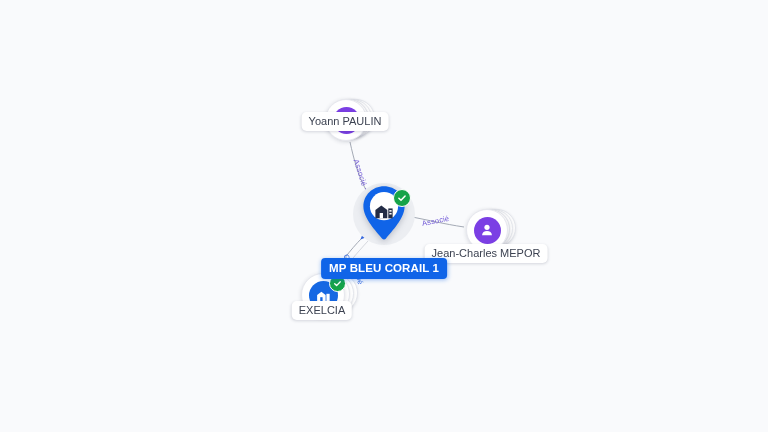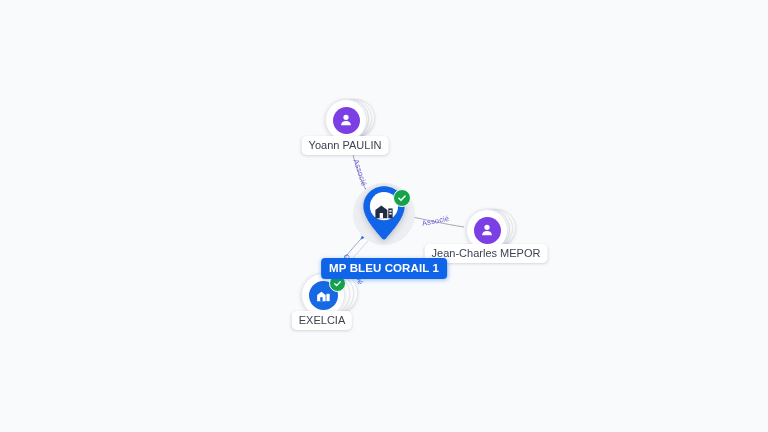--- a/index.html
+++ b/index.html
@@ -181,21 +181,21 @@
     <div class="stack" style="width:38px;height:38px;left:-16px;top:-20px;z-index:3;"></div>
     <div class="person-card">
       <div class="avatar">
         <svg width="16" height="16" viewBox="0 0 24 24" fill="#ffffff">
           <circle cx="12" cy="8" r="3.9"></circle>
           <path d="M4.6 20c0-4.1 3.3-6.4 7.4-6.4s7.4 2.3 7.4 6.4z"></path>
         </svg>
       </div>
     </div>
   </div>
-  <div class="pill" style="left:345px; top:136px;">Yoann PAULIN</div>
+  <div class="pill" style="left:345px; top:112px;">Yoann PAULIN</div>
 
   <div class="edge-label purple" style="left:356px; top:155px; transform: rotate(72deg);">Associé</div>
 
   <div class="node" style="left:486px; top:229px;">
     <div class="stack" style="width:36px;height:36px;left:-8px;top:-20px;z-index:1;"></div>
     <div class="stack" style="width:37px;height:37px;left:-12px;top:-20px;z-index:2;"></div>
     <div class="stack" style="width:38px;height:38px;left:-16px;top:-20px;z-index:3;"></div>
     <div class="person-card">
       <div class="avatar">
         <svg width="16" height="16" viewBox="0 0 24 24" fill="#ffffff">
@@ -221,21 +221,21 @@
           <rect x="7.4" y="14.4" width="3.3" height="5.6" fill="#1668e3"></rect>
         </svg>
       </div>
     </div>
     <div class="badge" style="left:7px; top:-19px;">
       <svg width="9" height="9" viewBox="0 0 24 24" fill="none" stroke="#ffffff" stroke-width="3.6" stroke-linecap="round" stroke-linejoin="round">
         <path d="M4.5 12.6 L9.6 17.6 L19.4 7.2"></path>
       </svg>
     </div>
   </div>
-  <div class="pill" style="left:322px; top:311px;">EXELCIA</div>
+  <div class="pill" style="left:322px; top:301px;">EXELCIA</div>
 
   <div class="edge-label blue" style="left:346px; top:250px; transform: rotate(76deg);">Gérant</div>
   <div class="edge-label blue" style="left:354px; top:253px; transform: rotate(76deg);">Associé</div>
 
   <div class="node" style="left:384px; top:214px;">
     <div class="halo"></div>
     <svg class="pin" viewBox="0 0 50 58">
       <path d="M25 2.2 C13.5 2.2 4.4 11.2 4.4 22.5 C4.4 34.6 17.4 47.4 23 54.4
                C24.1 55.8 25.9 55.8 27 54.4 C32.6 47.4 45.6 34.6 45.6 22.5
                C45.6 11.2 36.5 2.2 25 2.2 Z" fill="#1064e8"></path>

